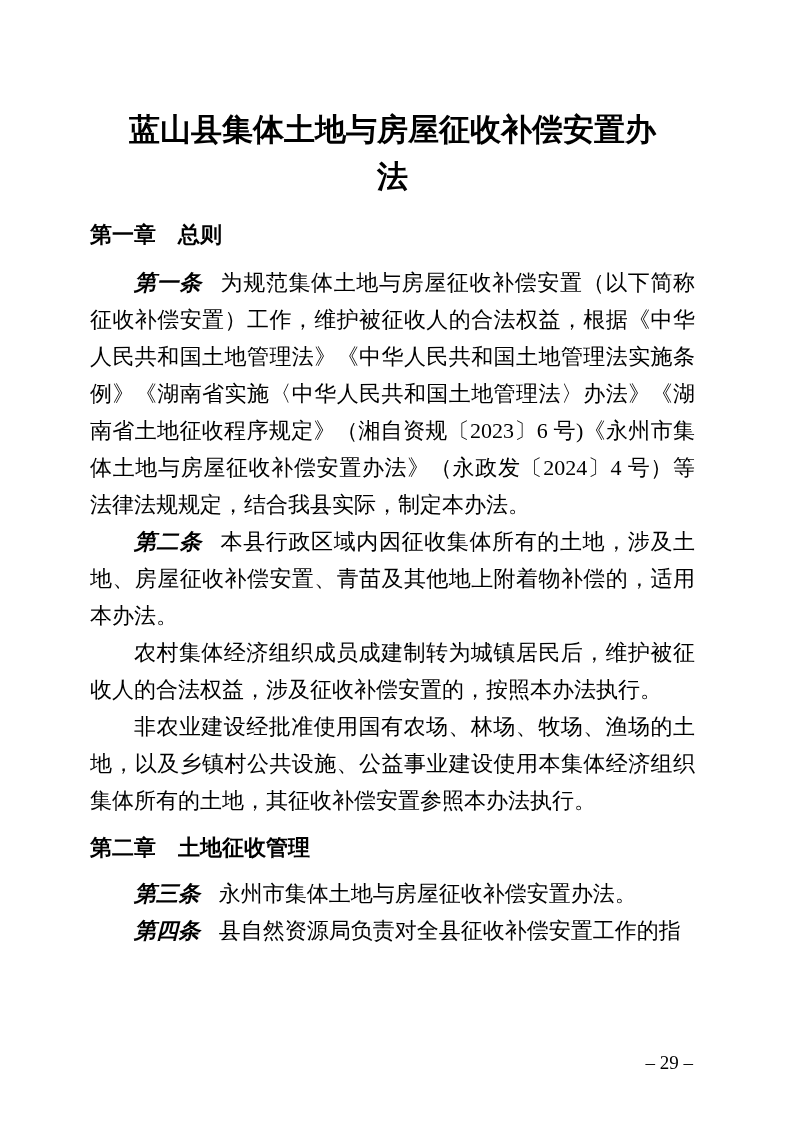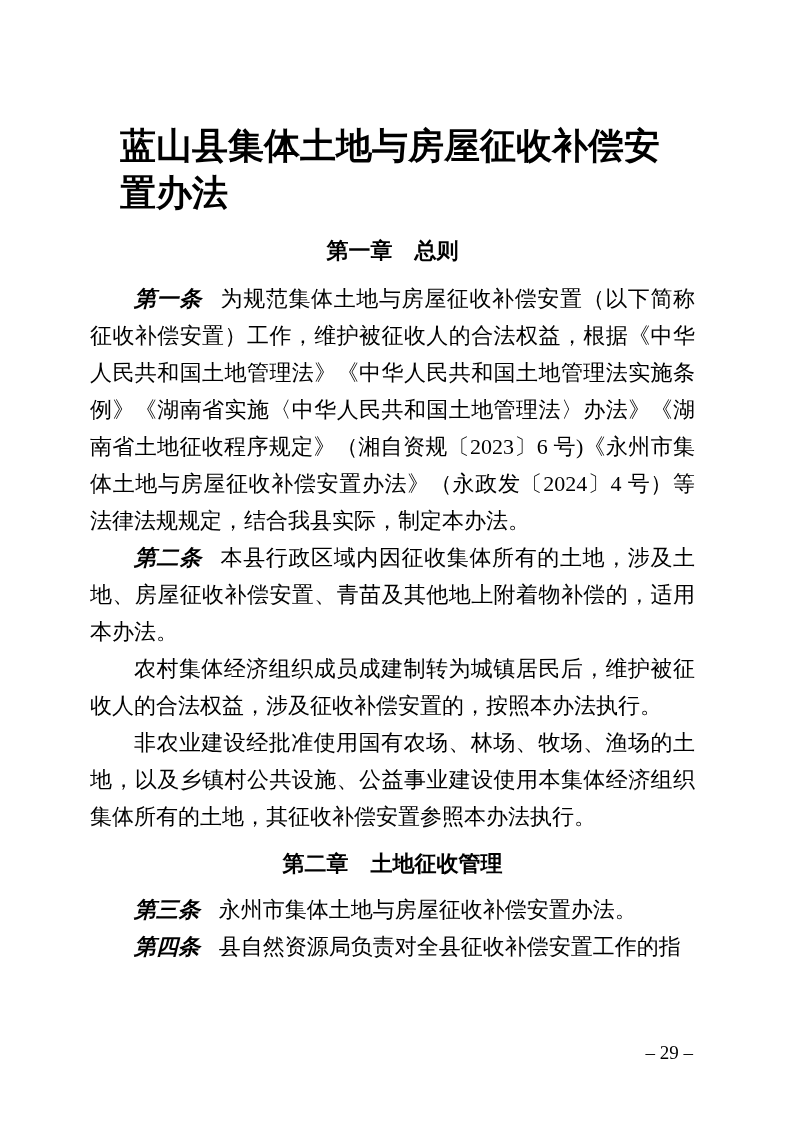--- a/index.html
+++ b/index.html
@@ -14,33 +14,32 @@
   .page {
     position: relative;
     width: 793px;
     height: 1122px;
     padding: 106px 98px 0 90px;
     overflow: hidden;
     background: #ffffff;
   }
   .doc-title {
     width: 545px;
-    margin: 16px auto;
-    font-size: 36px;
+    margin: 0 auto;
+    font-size: 31px;
     line-height: 47px;
     font-weight: 700;
-    text-align: left;
+    text-align: center;
     font-family: "DejaVu Serif", "Liberation Serif", serif;
   }
   .chapter-heading {
     margin: 20px 0 14px 0;
     font-size: 22px;
     line-height: 30px;
     font-weight: 600;
-    text-align: center;
     font-family: "DejaVu Sans", "Liberation Sans", sans-serif;
   }
   .chapter-heading.second {
     margin: 14px 0 12px 0;
   }
   .body-para {
     margin: 0;
     font-size: 22px;
     line-height: 37px;
     text-align: justify;
@@ -48,21 +47,21 @@
     text-indent: 2em;
   }
   .article-label {
     font-weight: 700;
     margin-right: 0.85em;
     font-style: italic;
   }
   .page-footer {
     position: absolute;
     right: 100px;
-    bottom: 56px;
+    bottom: 46px;
     font-size: 19px;
     line-height: 26px;
     color: #000000;
   }
 </style>
 </head>
 <body>
 
 <div class="page">
 

